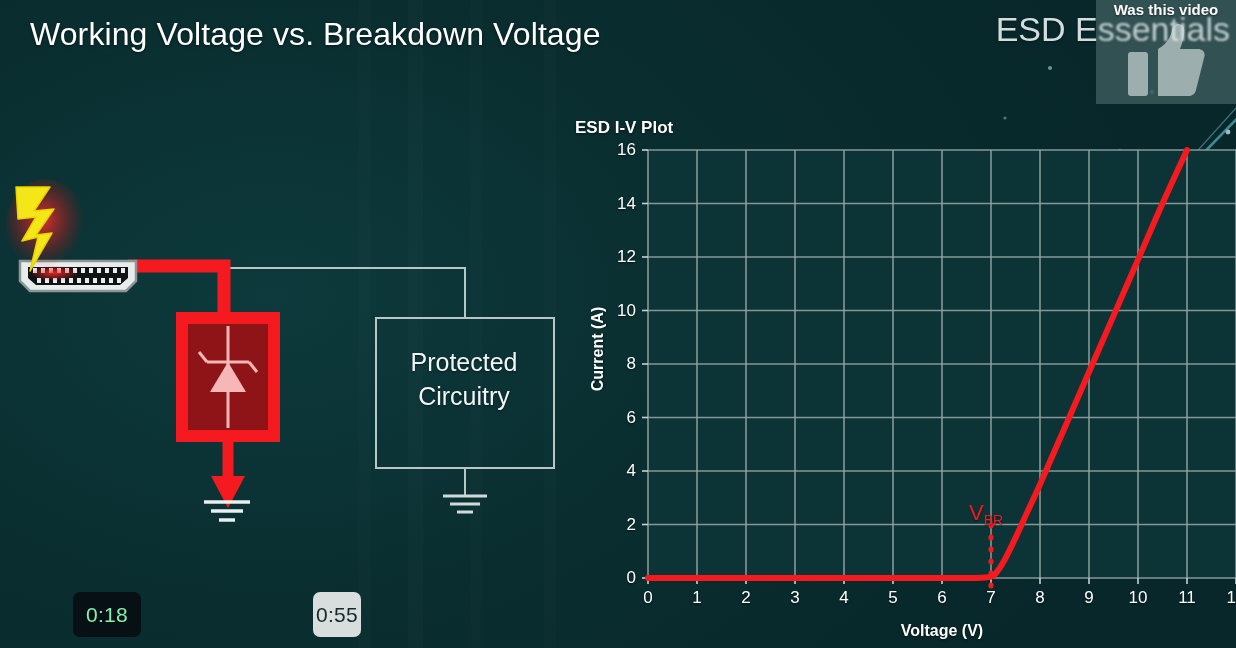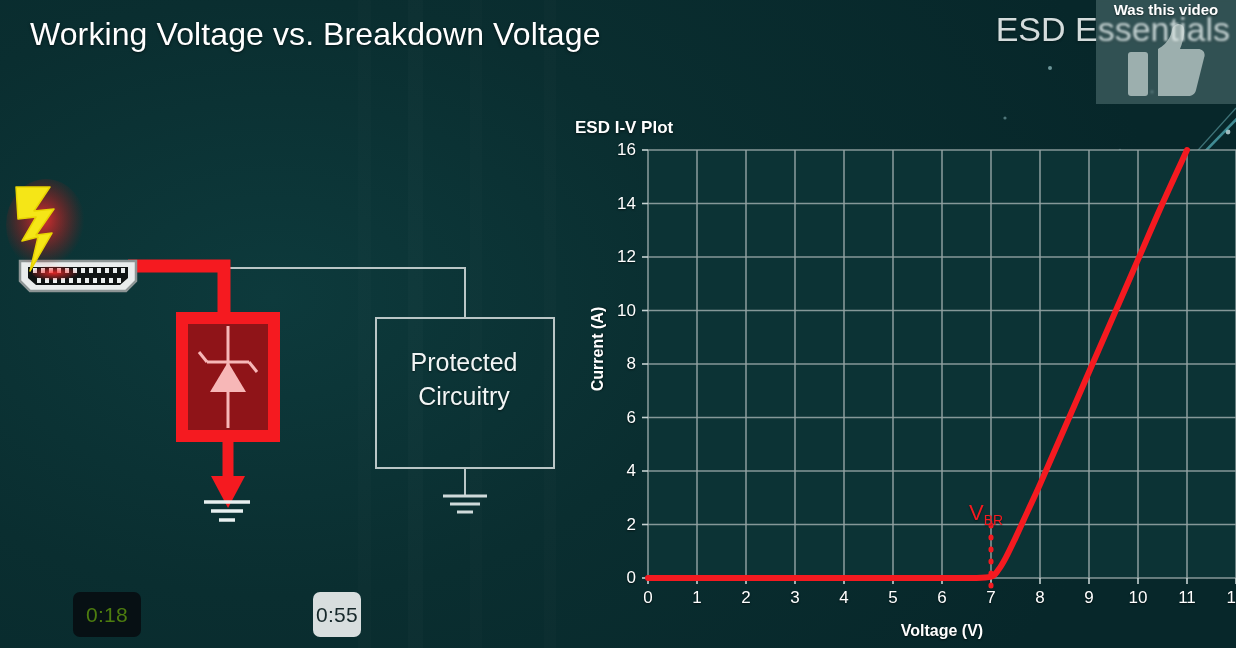--- a/index.html
+++ b/index.html
@@ -184,21 +184,21 @@
   
   .timestamp {
     position: absolute;
     display: flex;
     align-items: center;
     justify-content: center;
     border-radius: 7px;
     font-size: 21px;
     letter-spacing: 0.3px;
   }
-  .timestamp.dark  { background: #071014; color: #4d7c0f; }
+  .timestamp.dark  { background: #071014; color: #86efac; }
   .timestamp.light { background: #d8dede; color: #16282a; }
 </style>
 </head>
 <body>
 
 <div id="screen">
 
   <div class="bg-streaks"></div>
 
   <svg class="bg-sparkles" width="1236" height="648">

